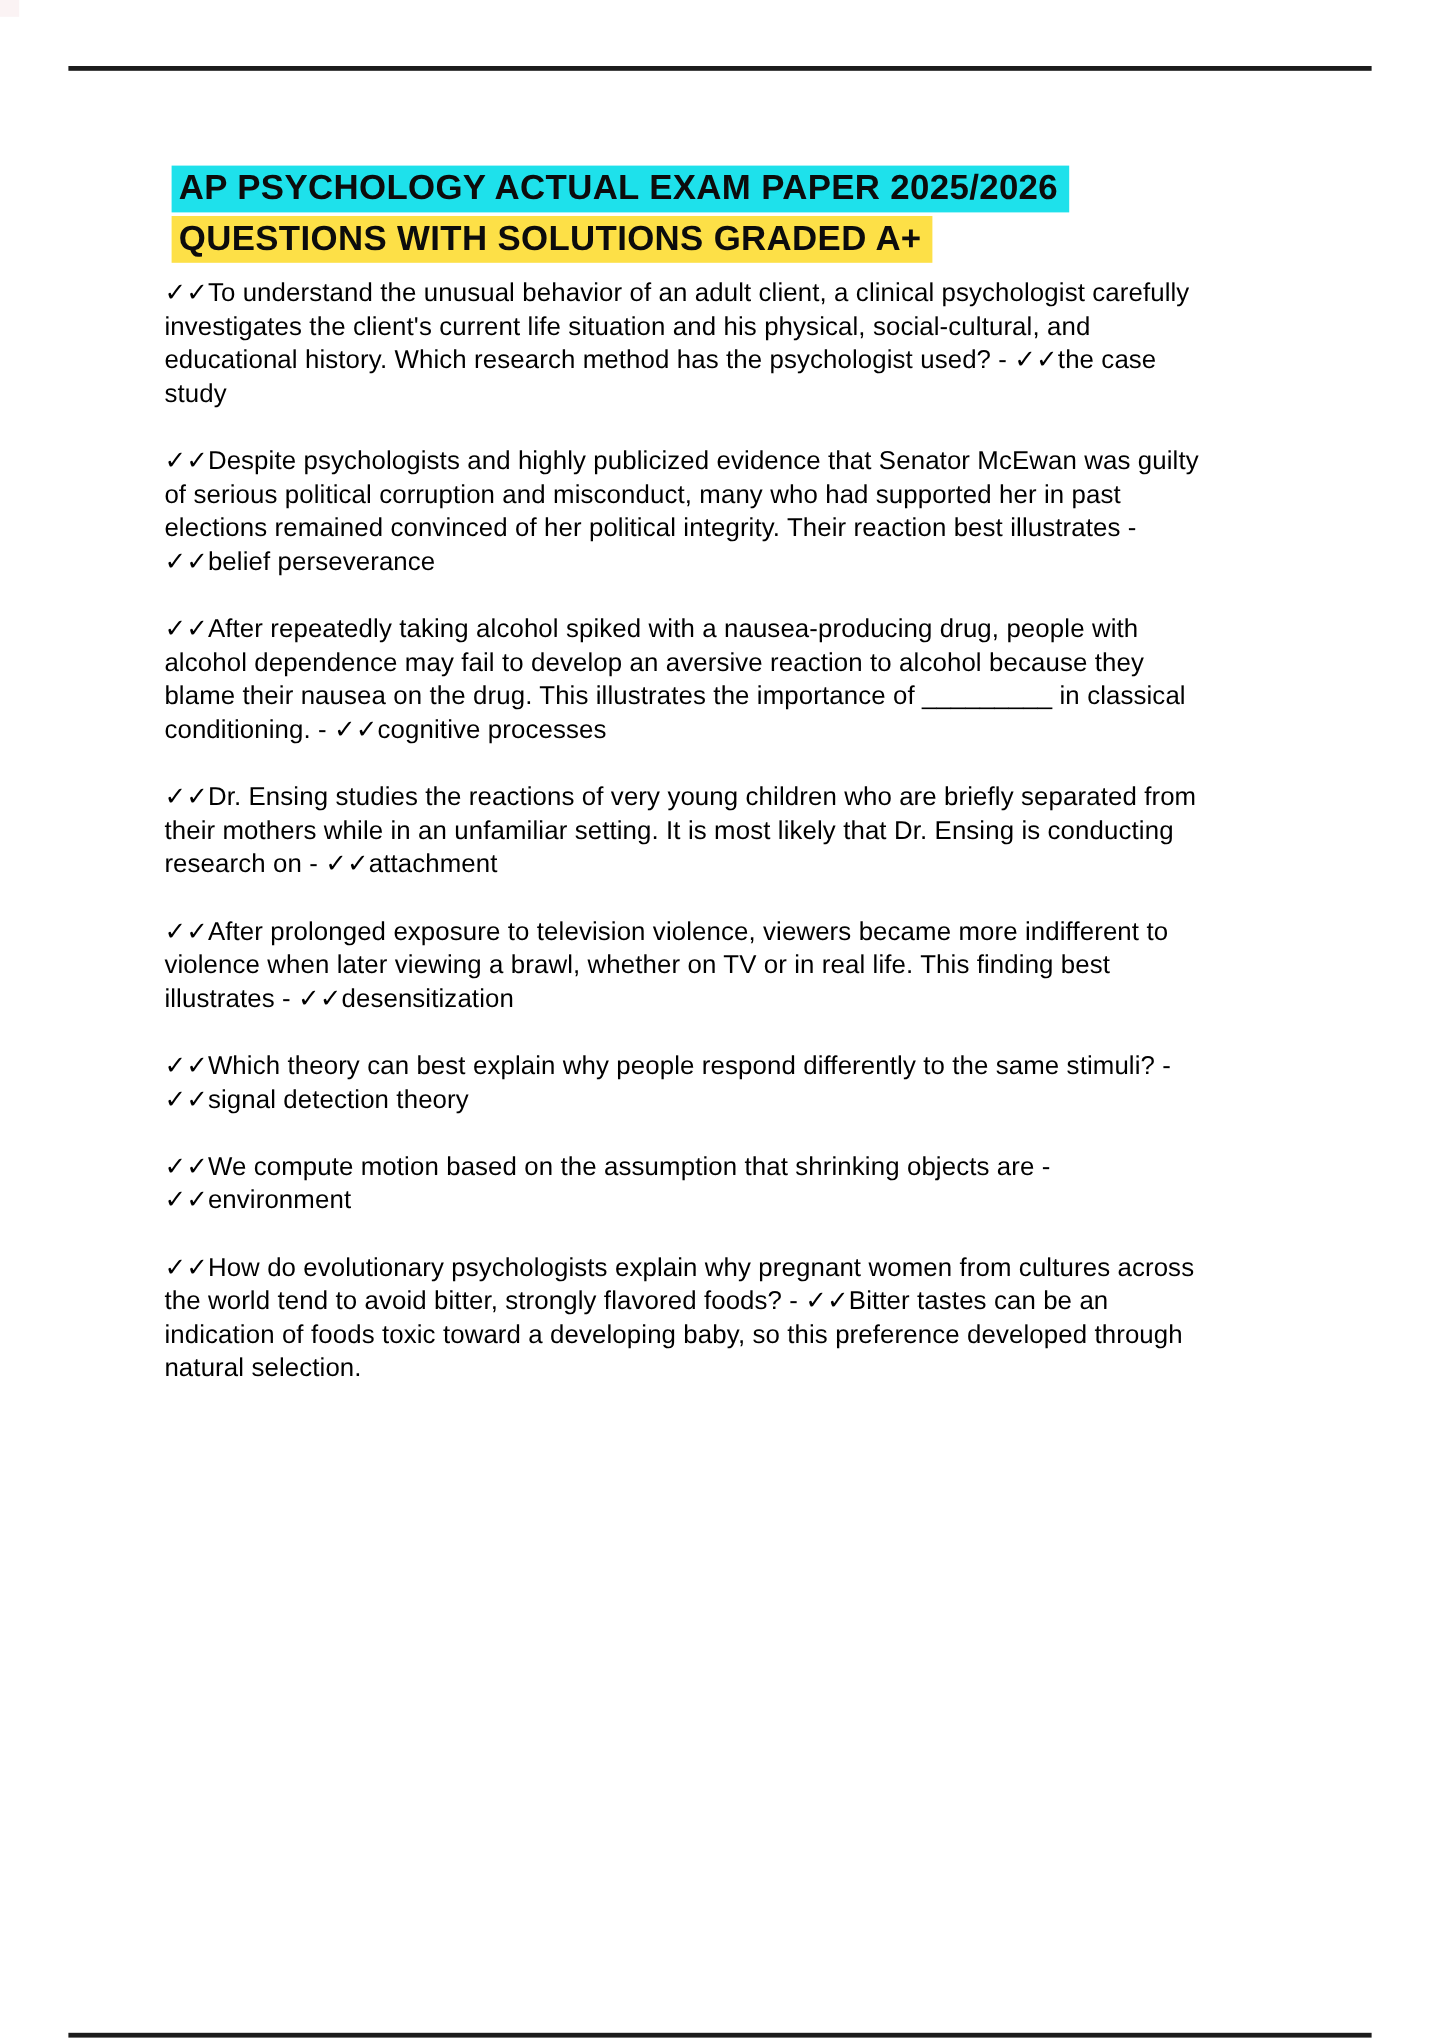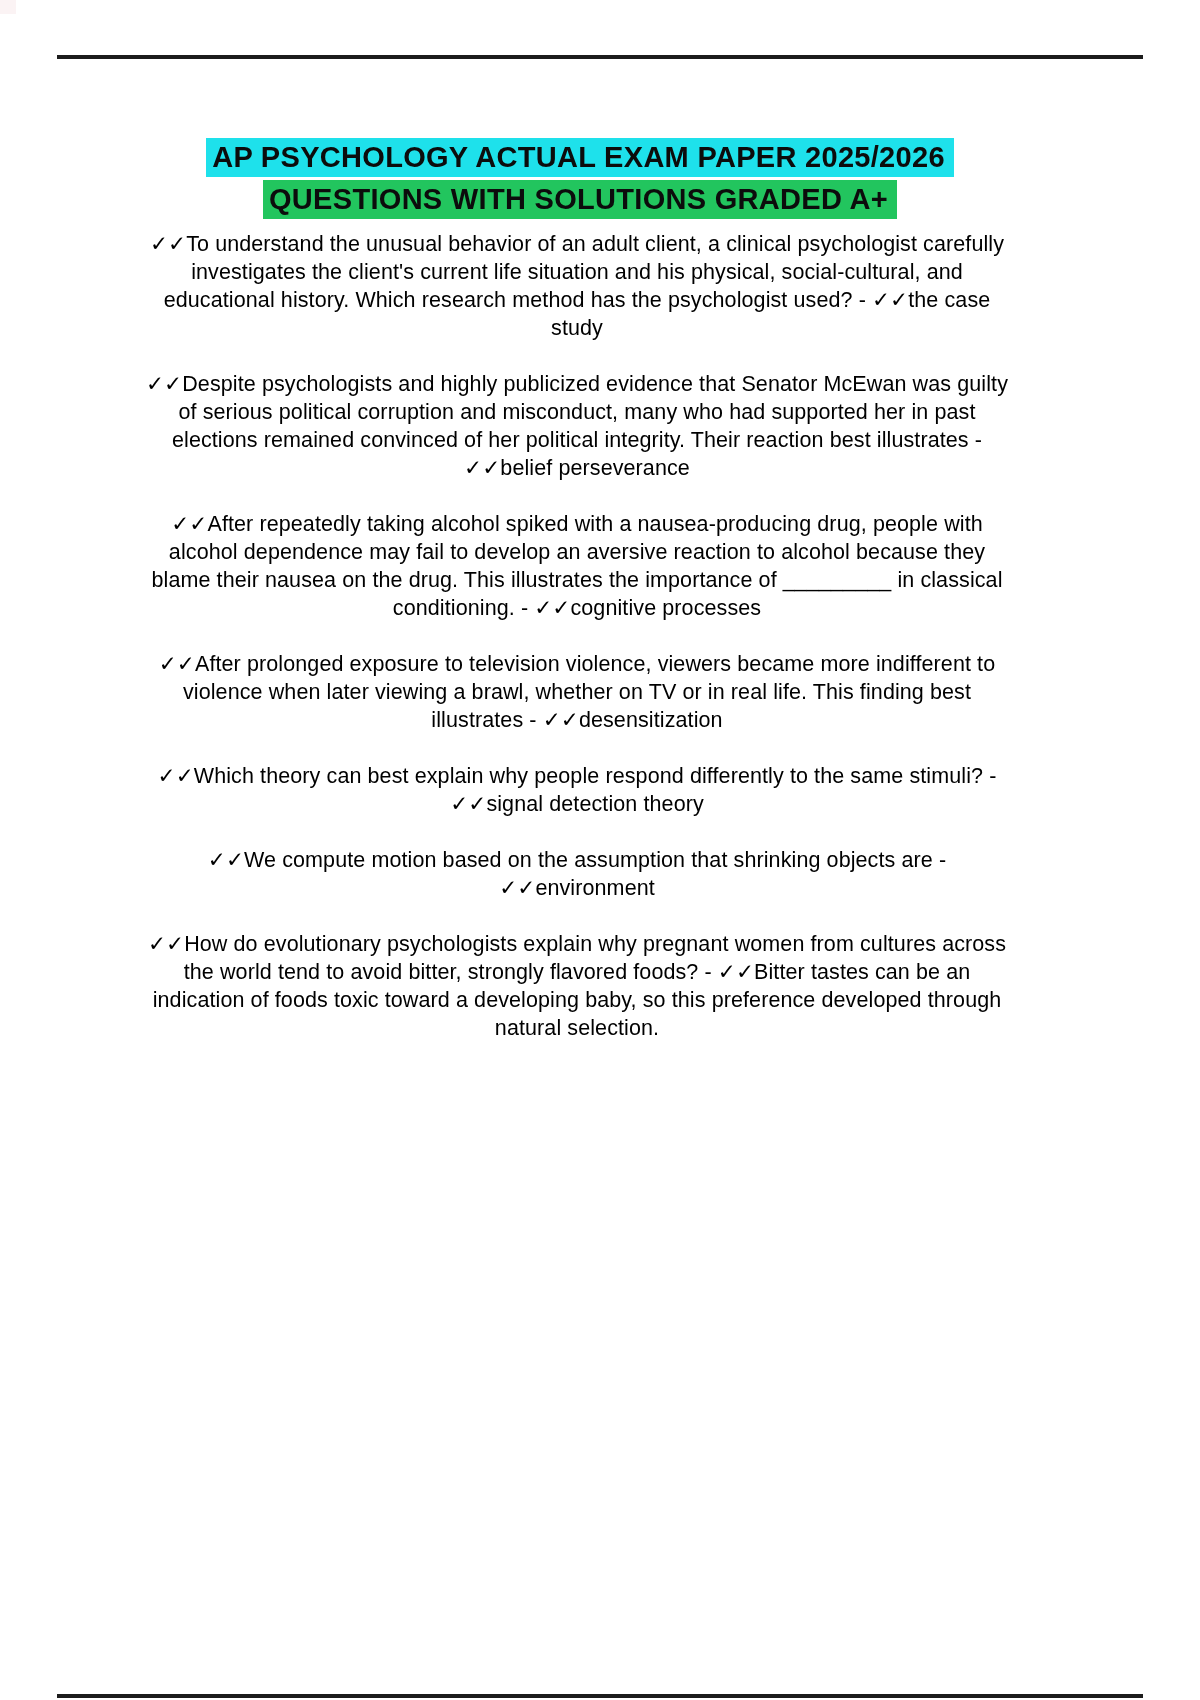--- a/index.html
+++ b/index.html
@@ -7,21 +7,20 @@
     padding: 0;
     background: #ffffff;
   }
   .page {
     position: relative;
     width: 1200px;
     height: 1700px;
     background: #ffffff;
     overflow: hidden;
     font-family: "Liberation Sans", "DejaVu Sans", sans-serif;
-    text-align: center;
   }
   .corner-artifact {
     position: absolute;
     left: 0;
     top: 0;
     width: 16px;
     height: 14px;
     background: #fbf3f4;
   }
   .rule {
@@ -60,26 +59,27 @@
   }
 </style>
 </head>
 <body>
 
 <div class="page">
   <div class="corner-artifact"></div>
   <div class="rule rule-top" style="background: rgb(28, 28, 28);"></div>
 
   <div class="content">
-    <h1 class="title"><span class="hl" style="background: rgb(30, 225, 235);">AP PSYCHOLOGY ACTUAL EXAM PAPER 2025/2026</span><br><span class="hl" style="background: #22c55e;">QUESTIONS WITH SOLUTIONS GRADED A+</span></h1>
+    <h1 class="title"><span class="hl" style="background: rgb(30, 225, 235);">AP PSYCHOLOGY ACTUAL EXAM PAPER 2025/2026</span><br><span class="hl" style="background: #fde047;">QUESTIONS WITH SOLUTIONS GRADED A+</span></h1>
 
     <div class="qa-list">
         <p class="qa">✓✓To understand the unusual behavior of an adult client, a clinical psychologist carefully investigates the client's current life situation and his physical, social-cultural, and educational history. Which research method has the psychologist used? - ✓✓the case study</p>
         <p class="qa">✓✓Despite psychologists and highly publicized evidence that Senator McEwan was guilty of serious political corruption and misconduct, many who had supported her in past elections remained convinced of her political integrity. Their reaction best illustrates - ✓✓belief perseverance</p>
         <p class="qa">✓✓After repeatedly taking alcohol spiked with a nausea-producing drug, people with alcohol dependence may fail to develop an aversive reaction to alcohol because they blame their nausea on the drug. This illustrates the importance of _________ in classical conditioning. - ✓✓cognitive processes</p>
+        <p class="qa">✓✓Dr. Ensing studies the reactions of very young children who are briefly separated from their mothers while in an unfamiliar setting. It is most likely that Dr. Ensing is conducting research on - ✓✓attachment</p>
         <p class="qa">✓✓After prolonged exposure to television violence, viewers became more indifferent to violence when later viewing a brawl, whether on TV or in real life. This finding best illustrates - ✓✓desensitization</p>
         <p class="qa">✓✓Which theory can best explain why people respond differently to the same stimuli? - ✓✓signal detection theory</p>
         <p class="qa">✓✓We compute motion based on the assumption that shrinking objects are - ✓✓environment</p>
         <p class="qa">✓✓How do evolutionary psychologists explain why pregnant women from cultures across the world tend to avoid bitter, strongly flavored foods? - ✓✓Bitter tastes can be an indication of foods toxic toward a developing baby, so this preference developed through natural selection.</p>
       </div>
   </div>
 
   <div class="rule rule-bottom" style="background: rgb(28, 28, 28);"></div>
 </div>
 

